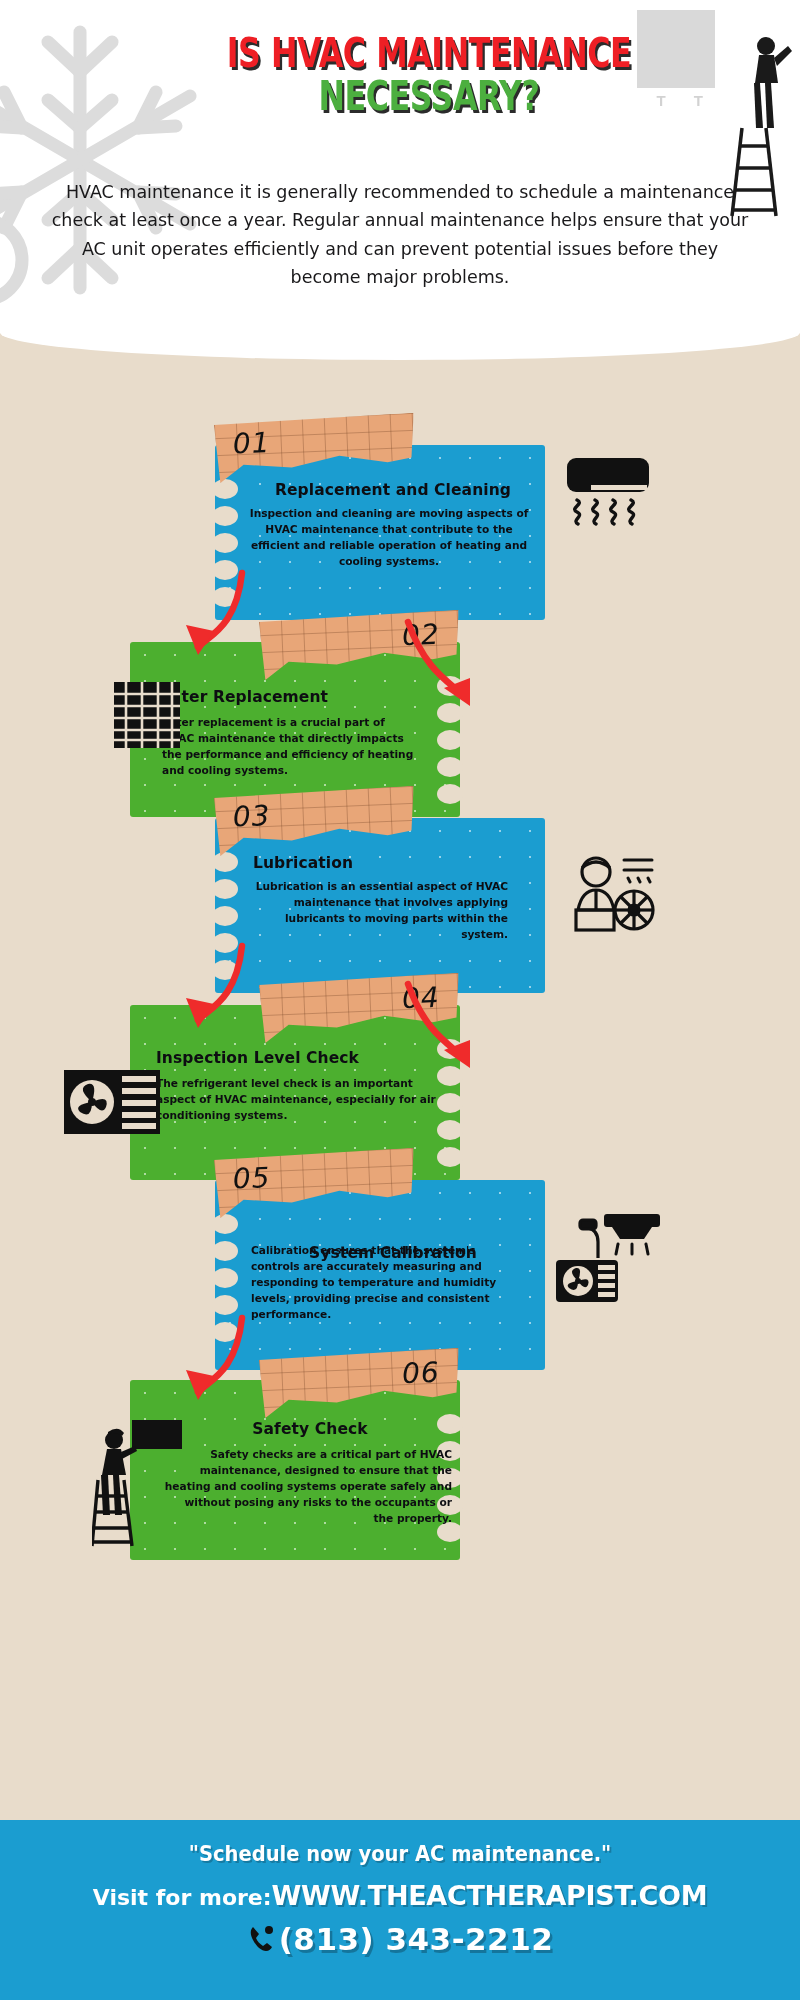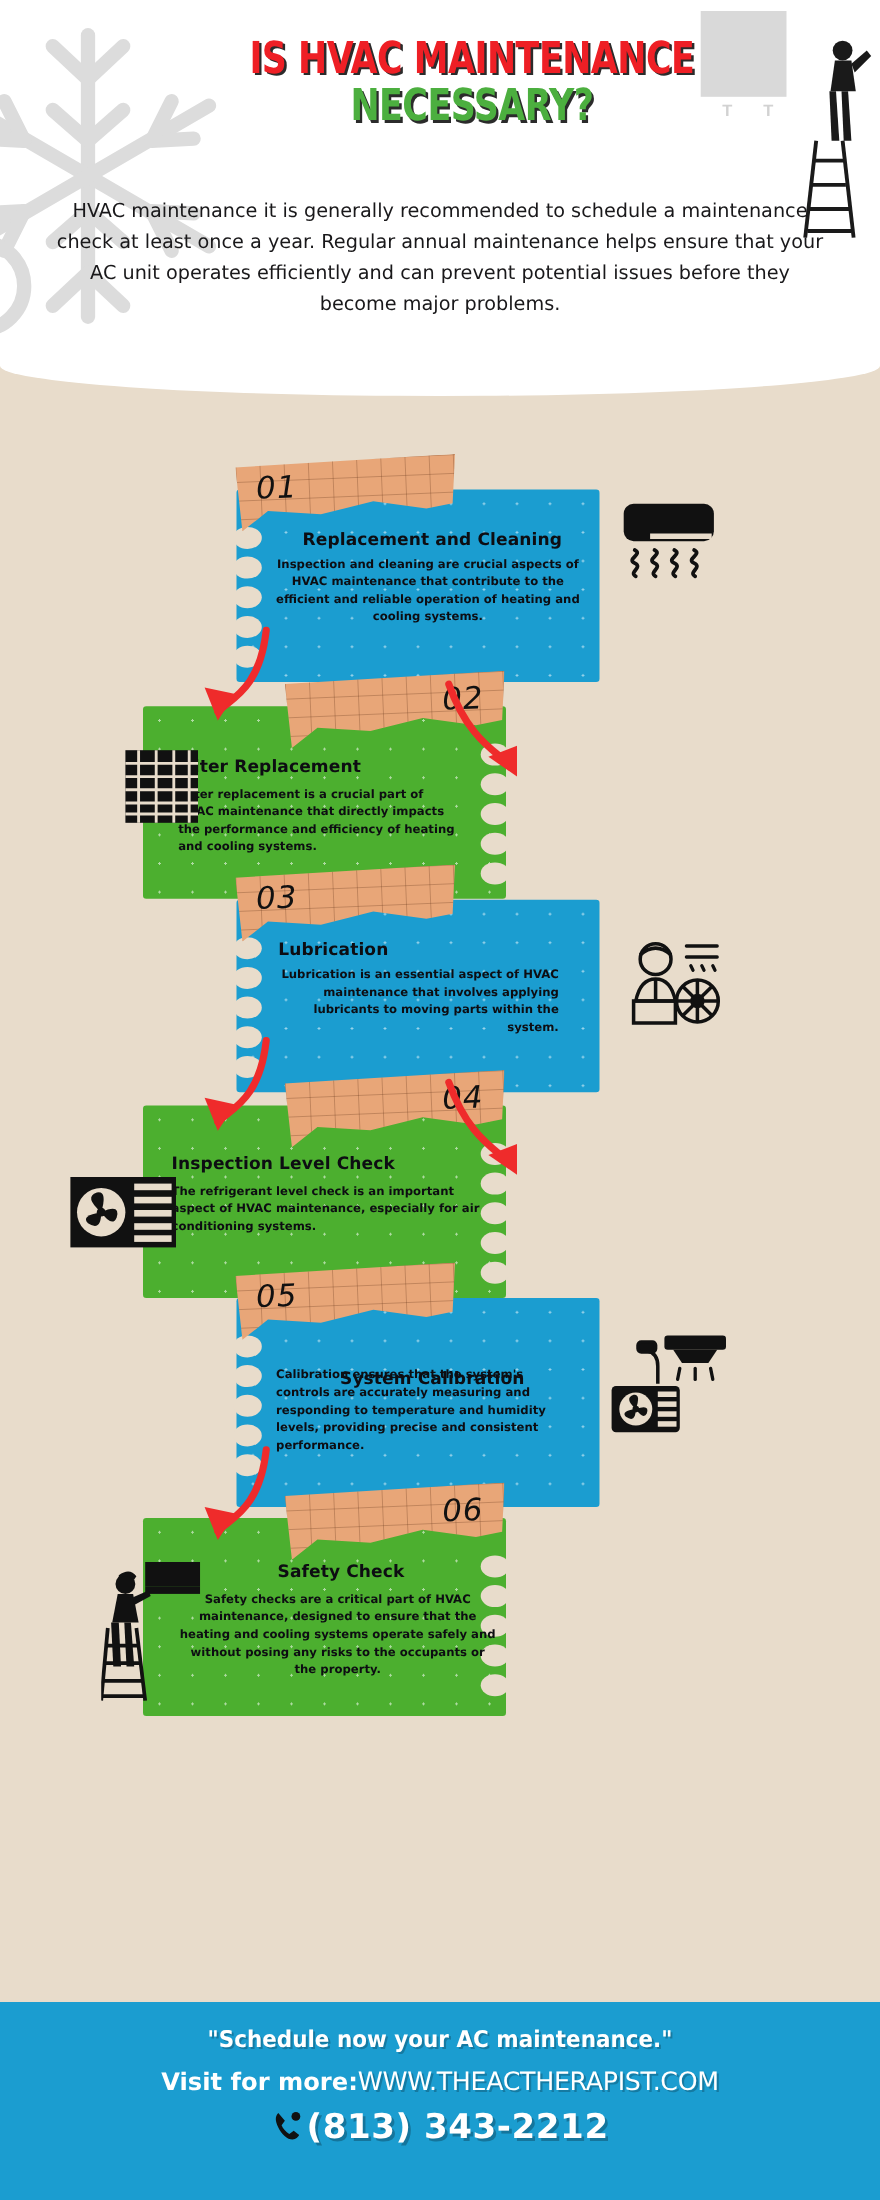--- a/index.html
+++ b/index.html
@@ -194,21 +194,21 @@
   .card.green .tape { right: 0px;  top: -28px; }
   .card.blue .tape .num  { left: 18px; }
   .card.green .tape .num { right: 20px; }
 
   .card.blue .card-title { left: 38px; top: 36px; width: 280px; text-align: center; }
   .card.blue .card-body  { left: 34px; top: 60px; width: 280px; text-align: center; }
   .card.green .card-title{ left: 30px; top: 46px; width: 260px; text-align: left; }
   .card.green .card-body { left: 32px; top: 72px; width: 255px; text-align: left; }
 
   .card.c6 .card-title { left: 40px; top: 40px; width: 280px; text-align: center; }
-  .card.c6 .card-body  { left: 32px; top: 66px; width: 290px; text-align: center; }
+  .card.c6 .card-body  { left: 32px; top: 66px; width: 290px; text-align: right; }
 
   
   .arrow { position: absolute; z-index: 6; }
 
   
   .side-icon { position: absolute; z-index: 7; }
 
   
   .footer {
     position: absolute;
@@ -230,24 +230,24 @@
     margin-bottom: 14px;
   }
   .f-line2 {
     font-size: 22px;
     color: #ffffff;
     font-family: "DejaVu Sans", sans-serif;
     margin-bottom: 10px;
   }
   .f-line2 .lbl { font-weight: 700; }
   .f-line2 .url {
-    font-weight: 400;
+    font-weight: 700;
     letter-spacing: -0.3px;
     text-shadow: 2px 2px 0 rgba(0,0,0,.22);
-    font-size: 23px;
+    font-size: 27px;
   }
   .f-line3 {
     font-family: "DejaVu Sans", sans-serif;
     font-weight: 700;
     font-size: 31px;
     color: #ffffff;
     text-shadow: 2.5px 2.5px 0 rgba(0,0,0,.25);
     letter-spacing: .5px;
   }
   .f-line3 .phone-ico { display:inline-block; vertical-align: -4px; margin-right: 2px; }
@@ -322,21 +322,21 @@
         <div class="notch"></div>
           <div class="notch"></div>
           <div class="notch"></div>
           <div class="notch"></div>
           <div class="notch"></div>
       </div>
       <div class="tape">
         <span class="num">01</span>
       </div>
       <div class="card-title">Replacement and Cleaning</div>
-      <div class="card-body">Inspection and cleaning are crucial aspects of HVAC maintenance that contribute to the efficient and reliable operation of heating and cooling systems.</div>
+      <div class="card-body">Inspection and cleaning are moving aspects of HVAC maintenance that contribute to the efficient and reliable operation of heating and cooling systems.</div>
     </div>
     <svg class="side-icon" style="left:565px; top:94px; width:88px; height:80px;" viewBox="0 0 88 80">
       <rect x="2" y="4" width="82" height="34" rx="9" fill="#111"></rect>
       <rect x="26" y="31" width="56" height="5" fill="#e8dccb"></rect>
       <g stroke="#111" stroke-width="3.4" fill="none" stroke-linecap="round">
         <path d="M12 46 c8 4 -8 8 0 12 c8 4 -6 8 1 12"></path>
         <path d="M30 46 c8 4 -8 8 0 12 c8 4 -6 8 1 12"></path>
         <path d="M48 46 c8 4 -8 8 0 12 c8 4 -6 8 1 12"></path>
         <path d="M66 46 c8 4 -8 8 0 12 c8 4 -6 8 1 12"></path>
       </g>

